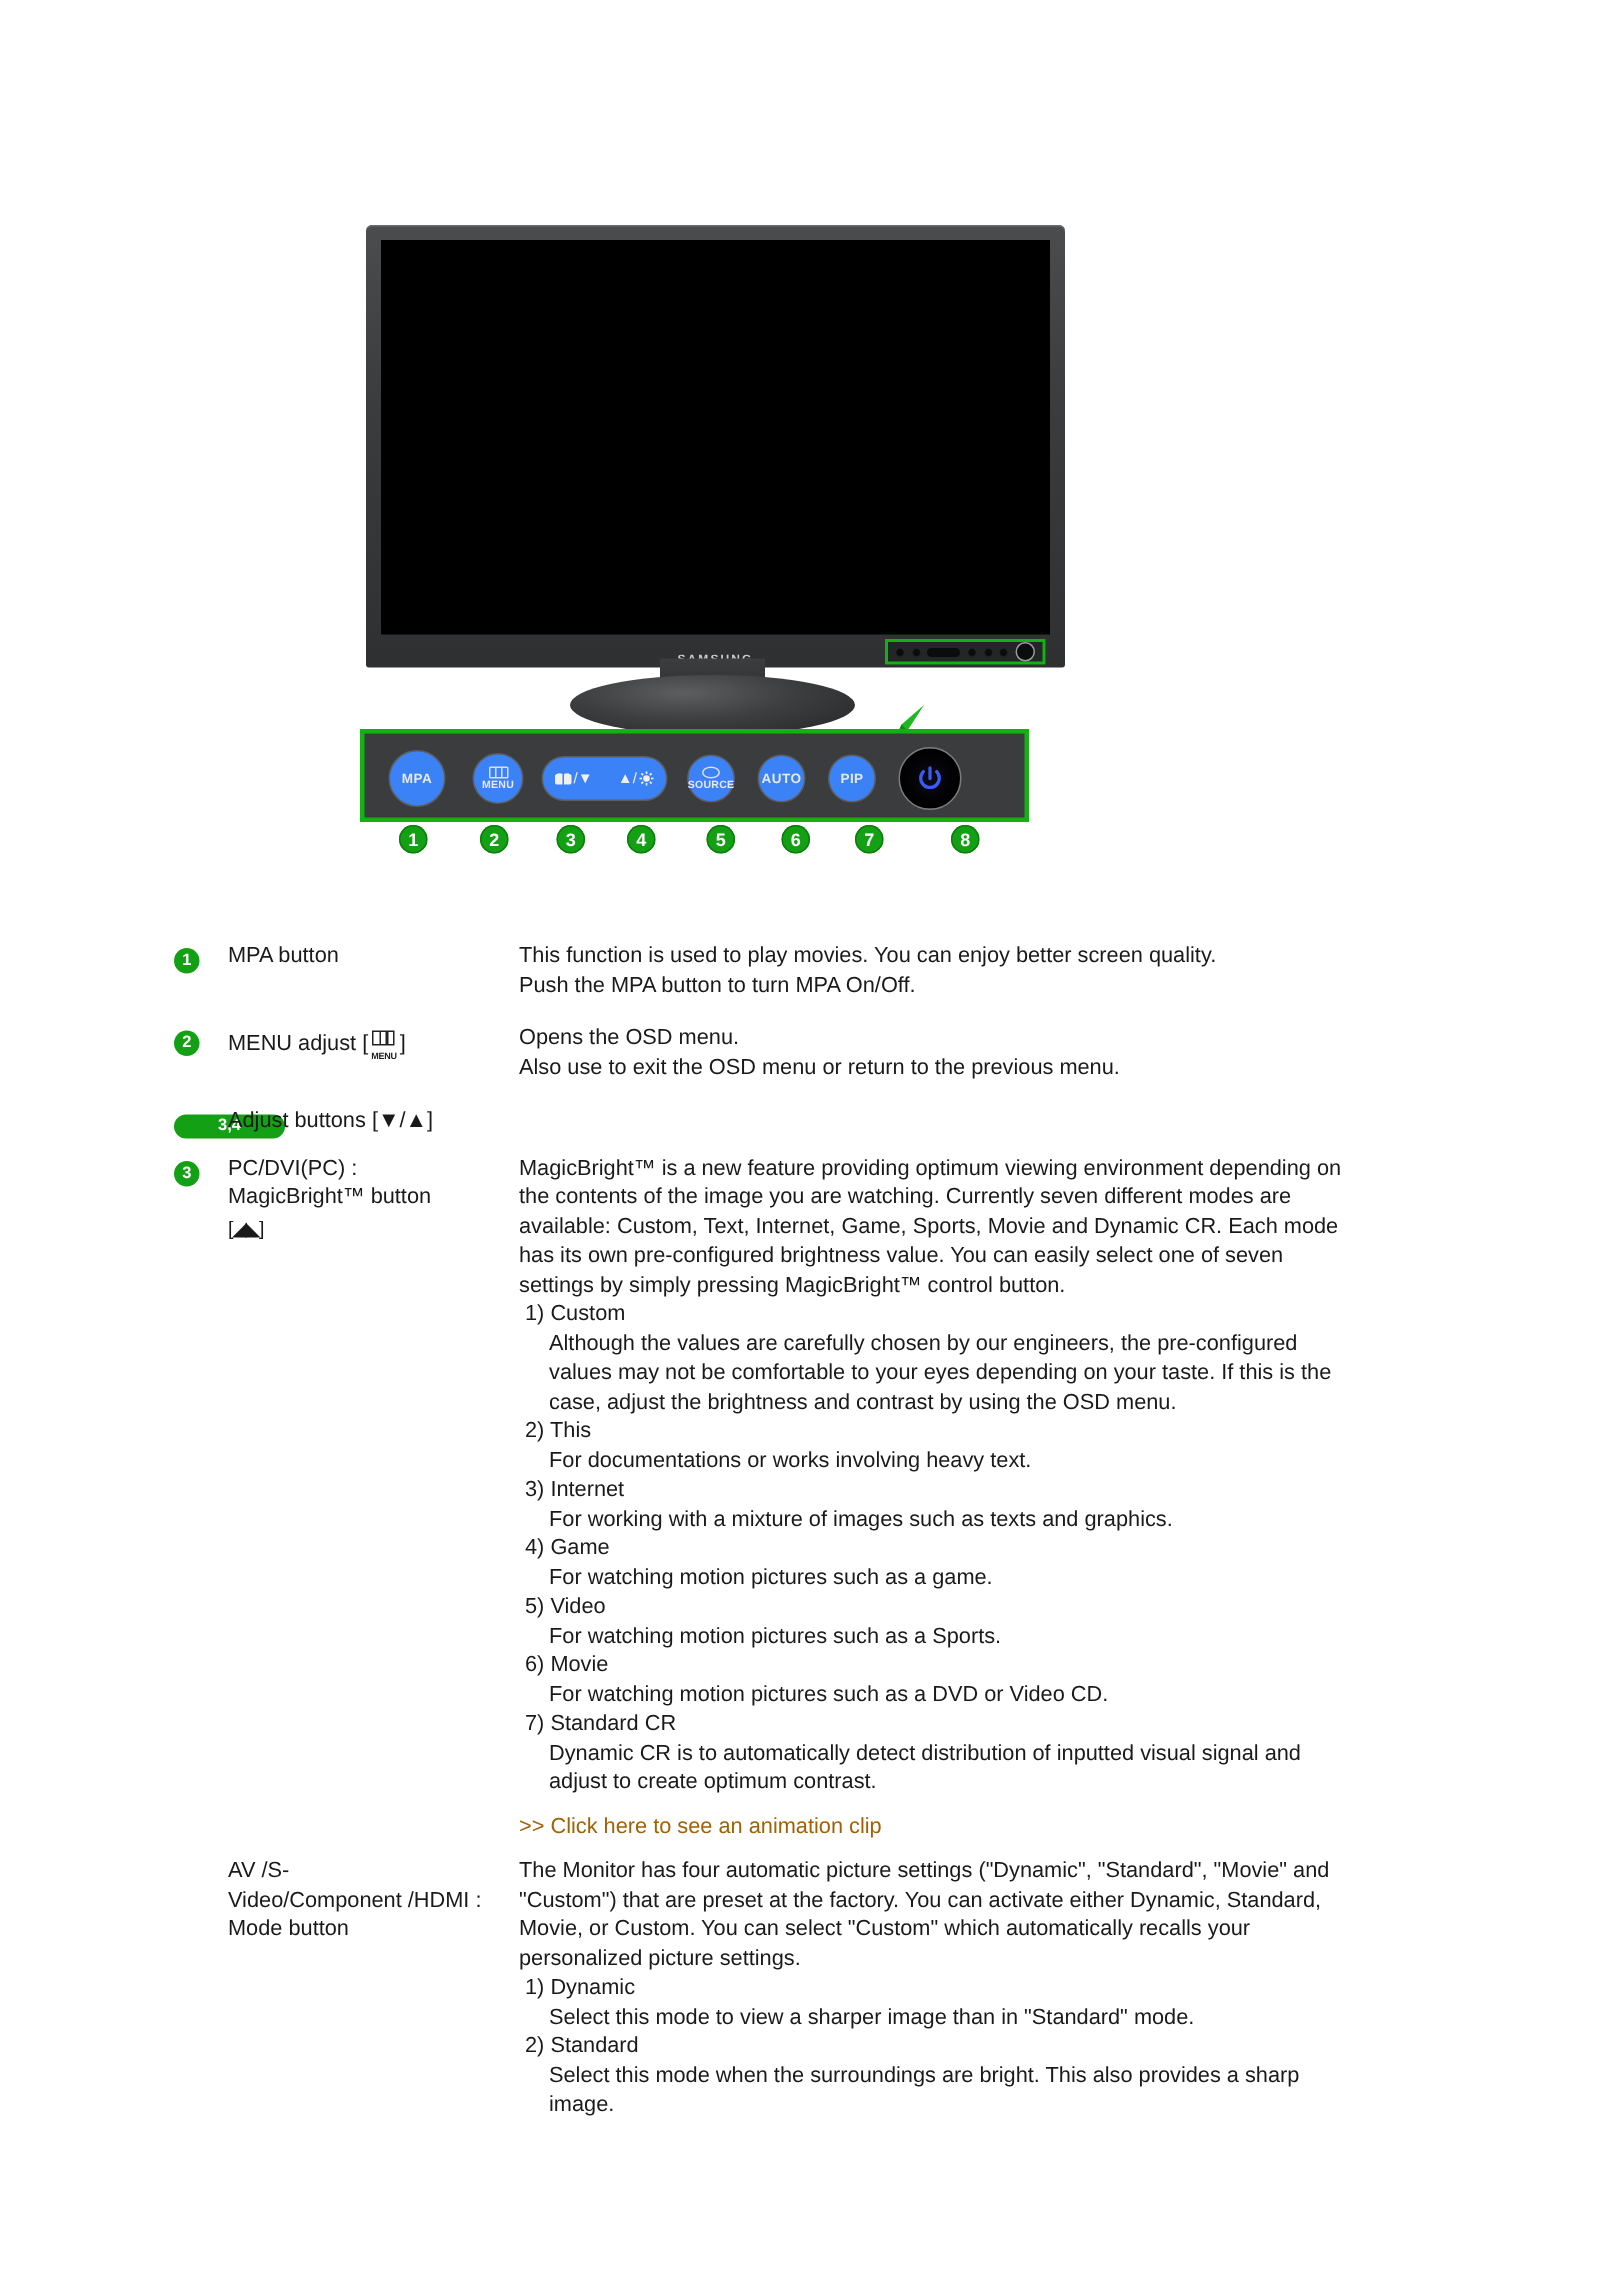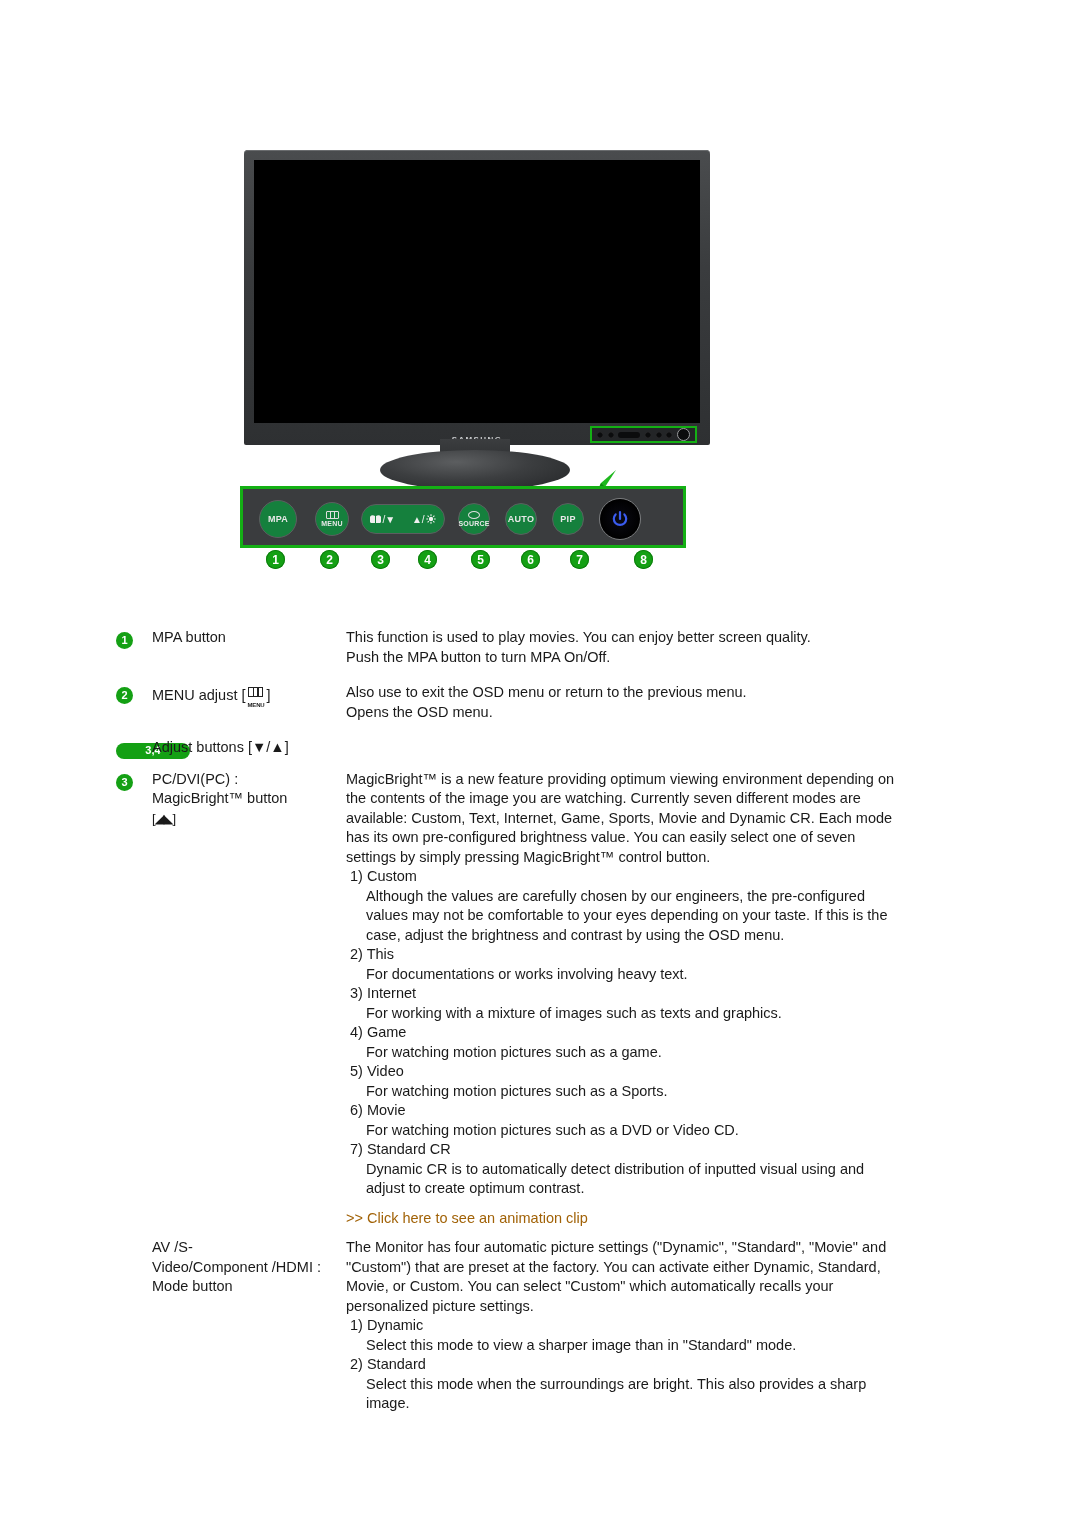--- a/index.html
+++ b/index.html
@@ -126,21 +126,21 @@
     width: 446px;
     height: 62px;
     background: #3a3c3e;
     border: 3px solid #14b014;
     box-sizing: border-box;
     display: flex;
     align-items: center;
   }
   .btn {
     position: absolute;
-    background: #15803d;
+    background: #3b82f6;
     border-radius: 50%;
     border: 1px solid #5c5e60;
     color: #e8e8e8;
     display: flex;
     flex-direction: column;
     align-items: center;
     justify-content: center;
     box-sizing: border-box;
     font-family: "Liberation Sans", sans-serif;
   }
@@ -411,22 +411,22 @@
   <div class="spacer-16"></div>
 
   <div class="row">
     <div class="col-num">
       <span class="badge">2</span>
     </div>
     <div class="col-name">
       <span>MENU adjust [</span><span class="mini-menu-icon"><span class="mmi-box"></span><span class="mmi-text">MENU</span></span><span>]</span>
     </div>
     <div class="col-desc">
+      <div>Opens the OSD menu.</div>
       <div>Also use to exit the OSD menu or return to the previous menu.</div>
-      <div>Opens the OSD menu.</div>
     </div>
   </div>
 
   <div class="spacer-16"></div>
 
   <div class="row">
     <div class="col-num">
       <span class="badge badge-pill">3,4</span>
     </div>
     <div class="col-name">Adjust buttons [▼/▲]</div>
@@ -479,21 +479,21 @@
       <div class="sub-item">
         <span>6)</span>
         <span>Movie</span>
       </div>
       <div class="sub-desc">For watching motion pictures such as a DVD or Video CD.</div>
 
       <div class="sub-item">
         <span>7)</span>
         <span>Standard CR</span>
       </div>
-      <div class="sub-desc">Dynamic CR is to automatically detect distribution of inputted visual using and adjust to create optimum contrast.</div>
+      <div class="sub-desc">Dynamic CR is to automatically detect distribution of inputted visual signal and adjust to create optimum contrast.</div>
 
       <div class="spacer-10"></div>
       <div class="link">&gt;&gt; Click here to see an animation clip</div>
     </div>
   </div>
 
   <div class="spacer-10"></div>
 
   <div class="row">
     <div class="col-num"></div>

